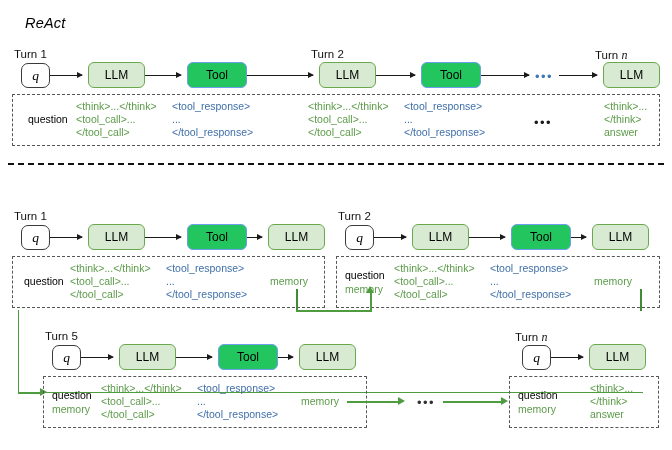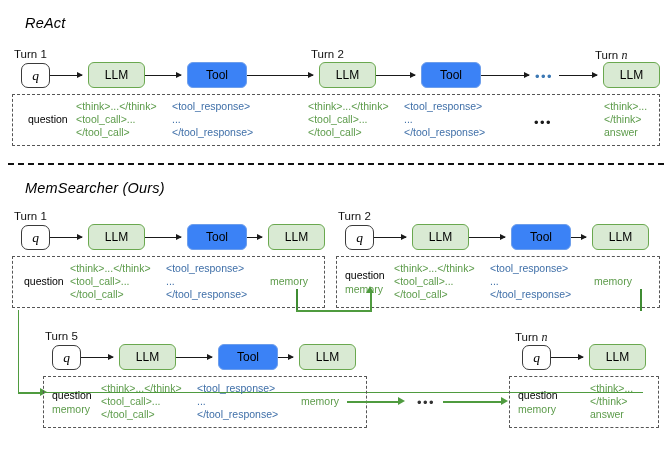--- a/index.html
+++ b/index.html
@@ -19,21 +19,21 @@
   
   .turn-label{position:absolute;font-size:11.5px;white-space:nowrap;color:#111;}
   .turn-label i{font-family:"Liberation Serif",serif;font-style:italic;font-size:12px;}
 
   
   .node{position:absolute;box-sizing:border-box;display:flex;align-items:center;
         justify-content:center;font-size:12px;border-radius:6px;white-space:nowrap;}
   .node.q{background:#ffffff;border:1.4px solid #3a3a3a;border-radius:7px;
           font-family:"Liberation Serif",serif;font-style:italic;font-size:13.5px;}
   .node.llm{background:#d9ead3;border:1.3px solid #6aa84f;}
-  .node.tool{background:#3b82f6;border:1.3px solid #6d9eeb;text-align:right;}
+  .node.tool{background:#22c55e;border:1.3px solid #6d9eeb;text-align:right;}
 
   
   .arrow{position:absolute;height:0;border-top:1.6px solid #1a1a1a;}
   .arrow::after{content:"";position:absolute;right:-1px;top:-3.6px;
       width:0;height:0;border-left:6px solid #1a1a1a;
       border-top:3.8px solid transparent;border-bottom:3.8px solid transparent;}
 
   .dots{position:absolute;font-size:13px;letter-spacing:1.5px;color:#1a1a1a;
         line-height:1;white-space:nowrap;}
   .dots.blue{color:#3c78b4;}
@@ -111,21 +111,20 @@
   <div class="ptxt blue" style="left:404px;top:126px;">&lt;/tool_response&gt;</div>
 
   <div class="dots" style="left:534px;top:116px;">•••</div>
 
   <div class="ptxt green" style="left:604px;top:100px;">&lt;think&gt;...</div>
   <div class="ptxt green" style="left:604px;top:113px;">&lt;/think&gt;</div>
   <div class="ptxt green" style="left:604px;top:126px;">answer</div>
 
   <div class="divider" style="top:163px;"></div>
 
-  <div class="sec-title" style="left:25px;top:180px;">MemSearcher (Ours)</div>
 
   <div class="turn-label" style="left:14px;top:210px;">Turn 1</div>
   <div class="node q" style="left:21px;top:225px;width:29px;height:25px;">q</div>
   <div class="node llm" style="left:88px;top:224px;width:57px;height:26px;">LLM</div>
   <div class="node tool" style="left:187px;top:224px;width:60px;height:26px;">Tool</div>
   <div class="node llm" style="left:268px;top:224px;width:57px;height:26px;">LLM</div>
   <div class="arrow" style="left:50px;top:237px;width:32px;"></div>
   <div class="arrow" style="left:145px;top:237px;width:36px;"></div>
   <div class="arrow" style="left:247px;top:237px;width:15px;"></div>
 

